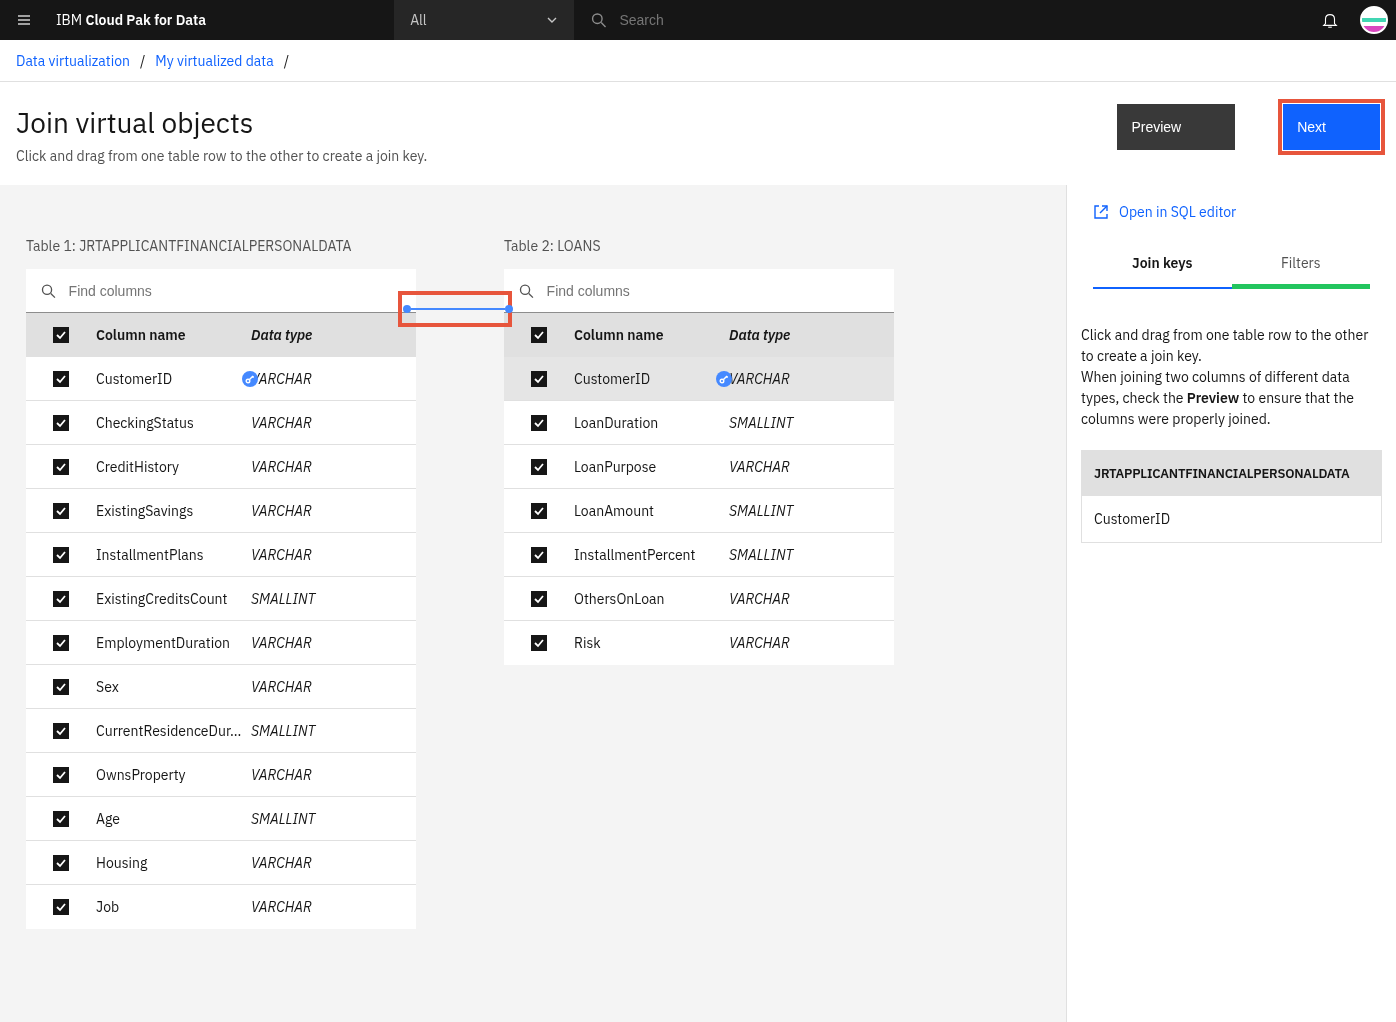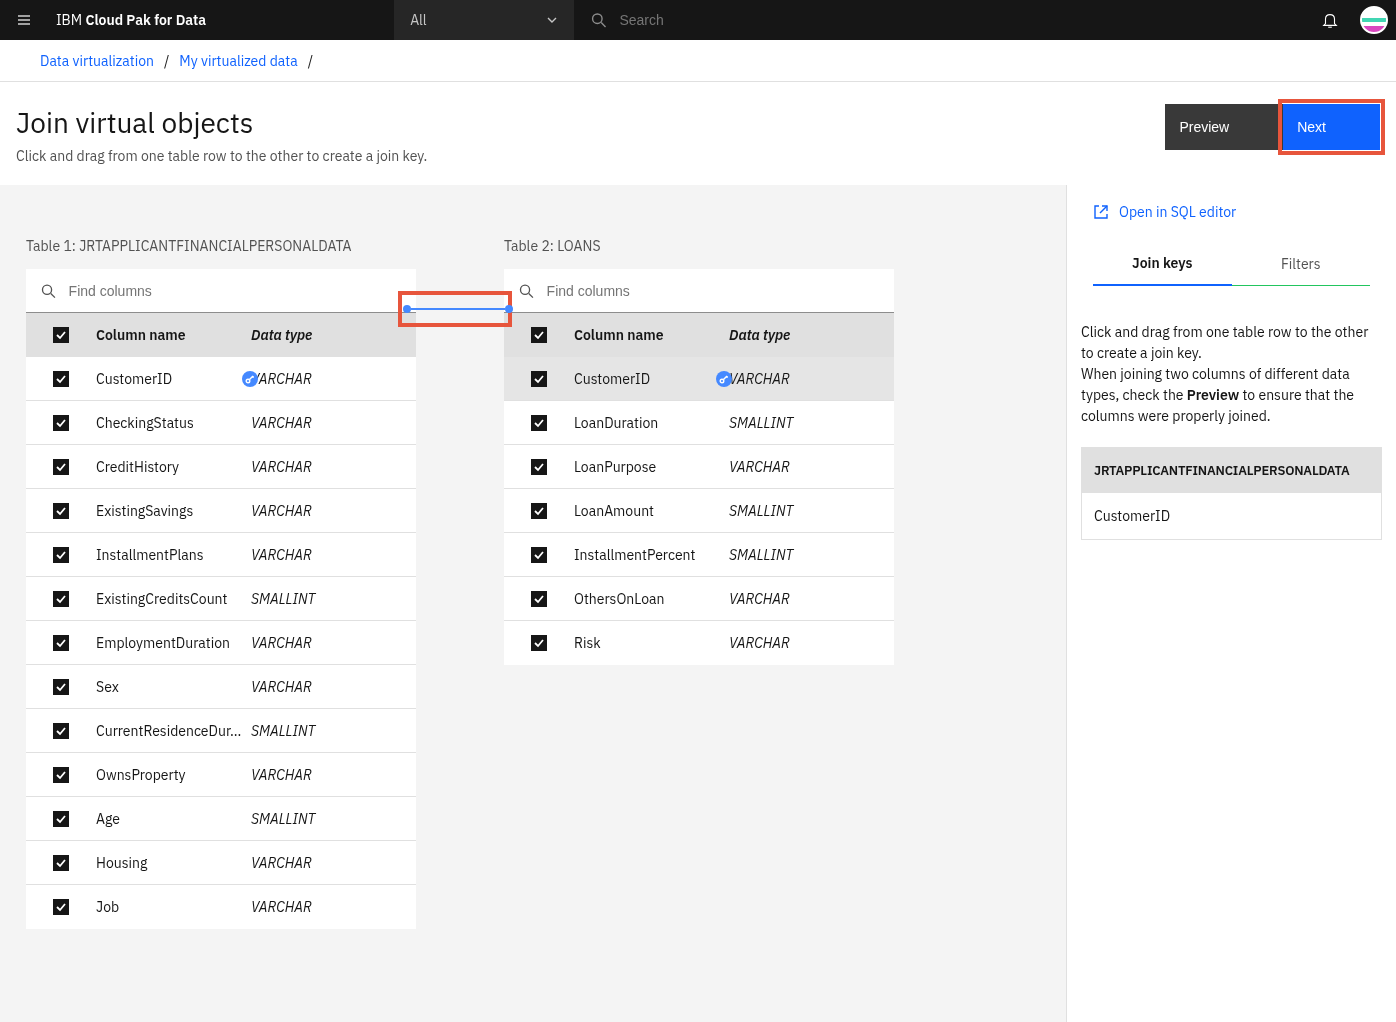--- a/index.html
+++ b/index.html
@@ -13,34 +13,34 @@
     .brand b { font-weight: 600; }
     .dropdown-all { margin-left: auto; margin-left: 180px; background: #262626; height: 40px; width: 180px; display: flex; align-items: center; padding: 0 16px; justify-content: space-between; color: #c6c6c6; cursor: pointer; }
     .search-wrap { flex: 1; height: 40px; display: flex; align-items: center; padding: 0 16px; color: #8d8d8d; }
     .search-wrap svg { width: 18px; height: 18px; margin-right: 12px; }
     .search-input { background: transparent; border: none; outline: none; color: #fff; font-size: 14px; width: 100%; }
     .header-right { display: flex; align-items: center; }
     .bell-icon { width: 44px; height: 40px; display: flex; align-items: center; justify-content: center; cursor: pointer; }
     .avatar { width: 28px; height: 28px; border-radius: 50%; background: linear-gradient(180deg, #fff 0%, #fff 40%, #41d6b3 40%, #41d6b3 60%, #fff 60%, #fff 75%, #d946bf 75%, #d946bf 100%); border: 2px solid #fff; margin: 0 8px; cursor: pointer; }
     
     
-    .breadcrumb { height: 42px; display: flex; align-items: center; padding: 0 40px; border-bottom: 1px solid #e0e0e0; font-size: 14px; }
+    .breadcrumb { height: 42px; display: flex; align-items: center; padding: 0 16px; border-bottom: 1px solid #e0e0e0; font-size: 14px; }
     .breadcrumb a { color: #0f62fe; text-decoration: none; cursor: pointer; }
     .breadcrumb span.sep { color: #161616; margin: 0 10px; }
     
     
     .page-hdr { padding: 22px 16px 20px; display: flex; align-items: flex-start; }
     .page-hdr-left { flex: 1; }
     .page-title { font-size: 28px; font-weight: 400; margin-bottom: 6px; }
     .page-sub { font-size: 14px; color: #525252; }
     .page-hdr-right { display: flex; align-items: center; gap: 0; }
     .btn { height: 46px; padding: 0 54px 0 14px; font-size: 14px; border: none; cursor: pointer; display: inline-flex; align-items: center; }
     .btn-dark { background: #393939; color: #fff; }
     .btn-primary { background: #0f62fe; color: #fff; }
-    .btn-primary-hl { outline: 4px solid #e7553c; outline-offset: 1px; }
+    .btn-primary-hl { outline: 4px solid #e7553c; outline-offset: 1px; margin-left: 48px; }
     
     
     .main { display: flex; background: #f4f4f4; min-height: calc(100vh - 175px); }
     .tables-area { flex: 1; padding: 52px 26px 26px; display: flex; gap: 88px; position: relative; }
     .table-block { width: 390px; background: #fff; }
     .table-label { font-size: 14px; color: #525252; margin-bottom: 14px; background: #f4f4f4; padding-top: 0; }
     .tbl-label-row { display: flex; flex-direction: column; }
     
     .find-row { display: flex; align-items: center; height: 44px; background: #fff; border-bottom: 1px solid #8d8d8d; padding: 0 14px; }
     .find-row svg { width: 18px; height: 18px; margin-right: 12px; color: #525252; }
@@ -62,22 +62,22 @@
     .key-badge svg { width: 10px; height: 10px; }
     .kb1 { right: 158px; }
     .kb2 { right: 162px; }
     
     
     .side { width: 330px; background: #fff; border-left: 1px solid #e0e0e0; padding: 0; }
     .side-top { padding: 18px 26px; }
     .open-sql { display: inline-flex; align-items: center; gap: 10px; color: #0f62fe; font-size: 14px; cursor: pointer; }
     .open-sql svg { width: 16px; height: 16px; }
     
-    .tabs { display: flex; margin-top: 18px; align-items: center; }
-    .tab { flex: 1; text-align: center; padding: 12px 0; font-size: 14px; cursor: pointer; color: #525252; border-bottom: 1px solid #22c55e; }
+    .tabs { display: flex; margin-top: 18px; }
+    .tab { flex: 1; text-align: center; padding: 12px 0; font-size: 14px; cursor: pointer; color: #525252; border-bottom: 5px solid #22c55e; }
     .tab.active { color: #161616; font-weight: 600; border-bottom: 2px solid #0f62fe; }
     
     .side-body { padding: 18px 14px; }
     .help-text { font-size: 14px; line-height: 1.5; margin-bottom: 20px; }
     .help-text b { font-weight: 600; }
     
     .keybox { border: 1px solid #e0e0e0; }
     .keybox-hdr { background: #e0e0e0; padding: 14px 12px; font-weight: 600; font-size: 13px; letter-spacing: -0.2px; }
     .keybox-row { padding: 14px 12px; font-size: 14px; }
     

